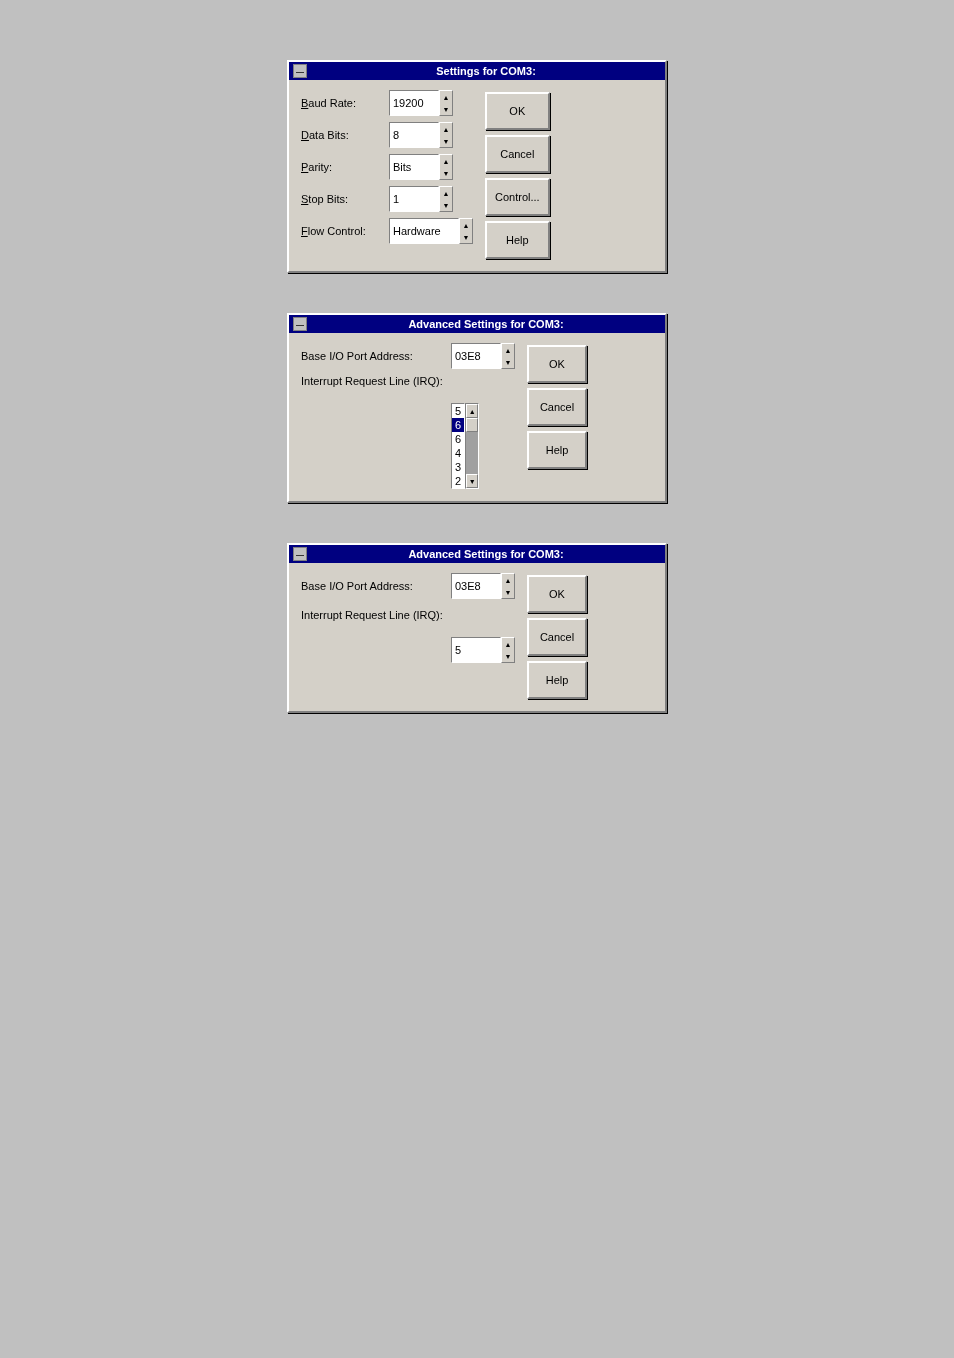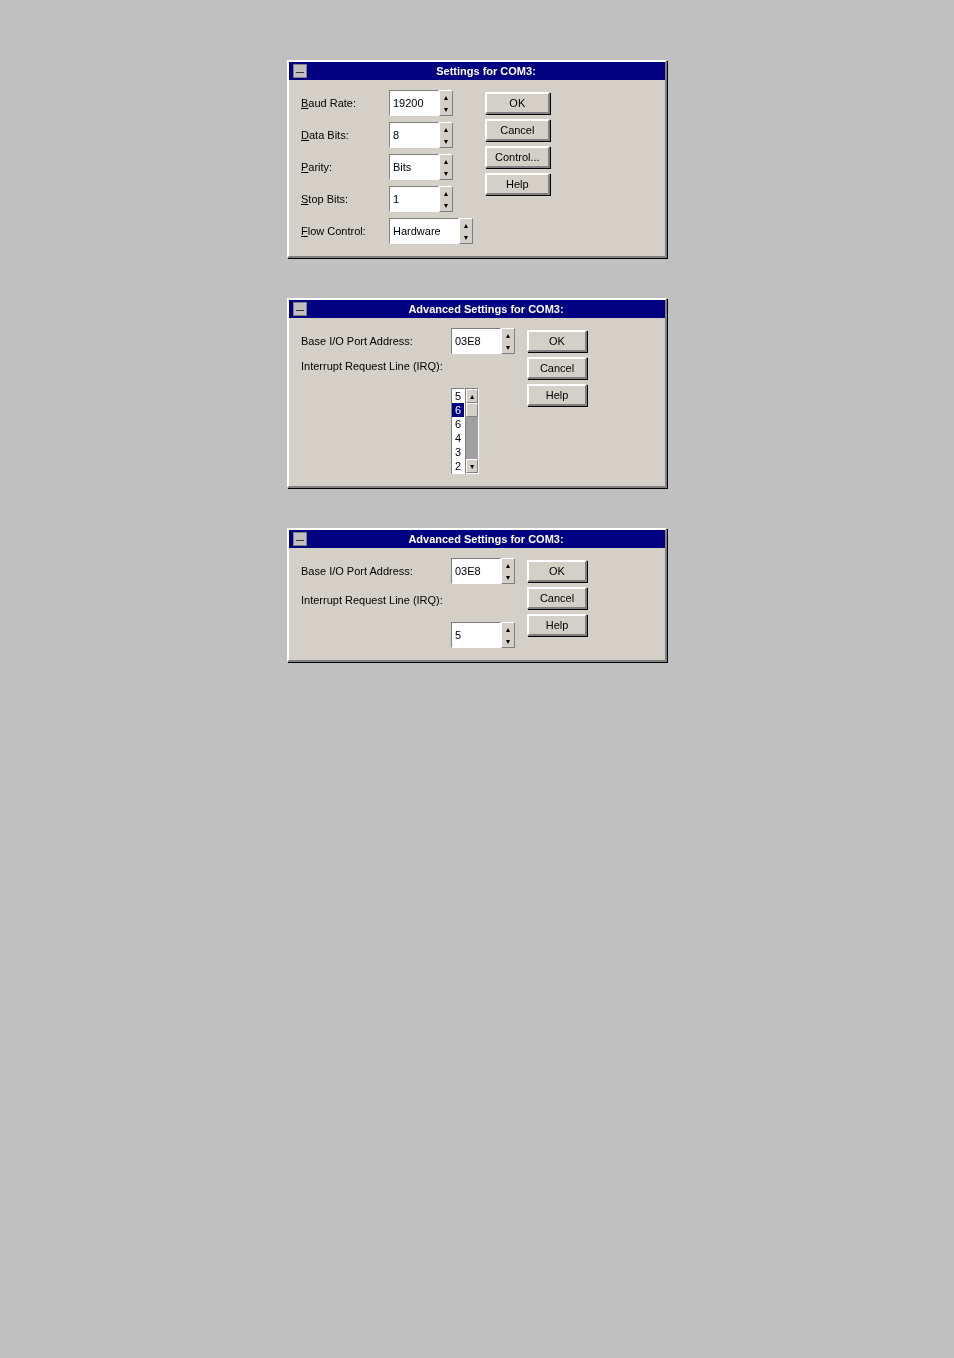--- a/index.html
+++ b/index.html
@@ -124,21 +124,21 @@
 
     .win-button {
       background: #d4d0c8;
       border: 2px solid;
       border-color: #ffffff #808080 #808080 #ffffff;
       padding: 2px 8px;
       font-size: 11px;
       cursor: pointer;
       min-width: 60px;
       text-align: center;
-      height: 22px;
+      height: 38px;
       display: flex;
       align-items: center;
       justify-content: center;
       box-shadow: 1px 1px 0 #000;
     }
 
     .buttons-section {
       display: flex;
       flex-direction: column;
       gap: 5px;

